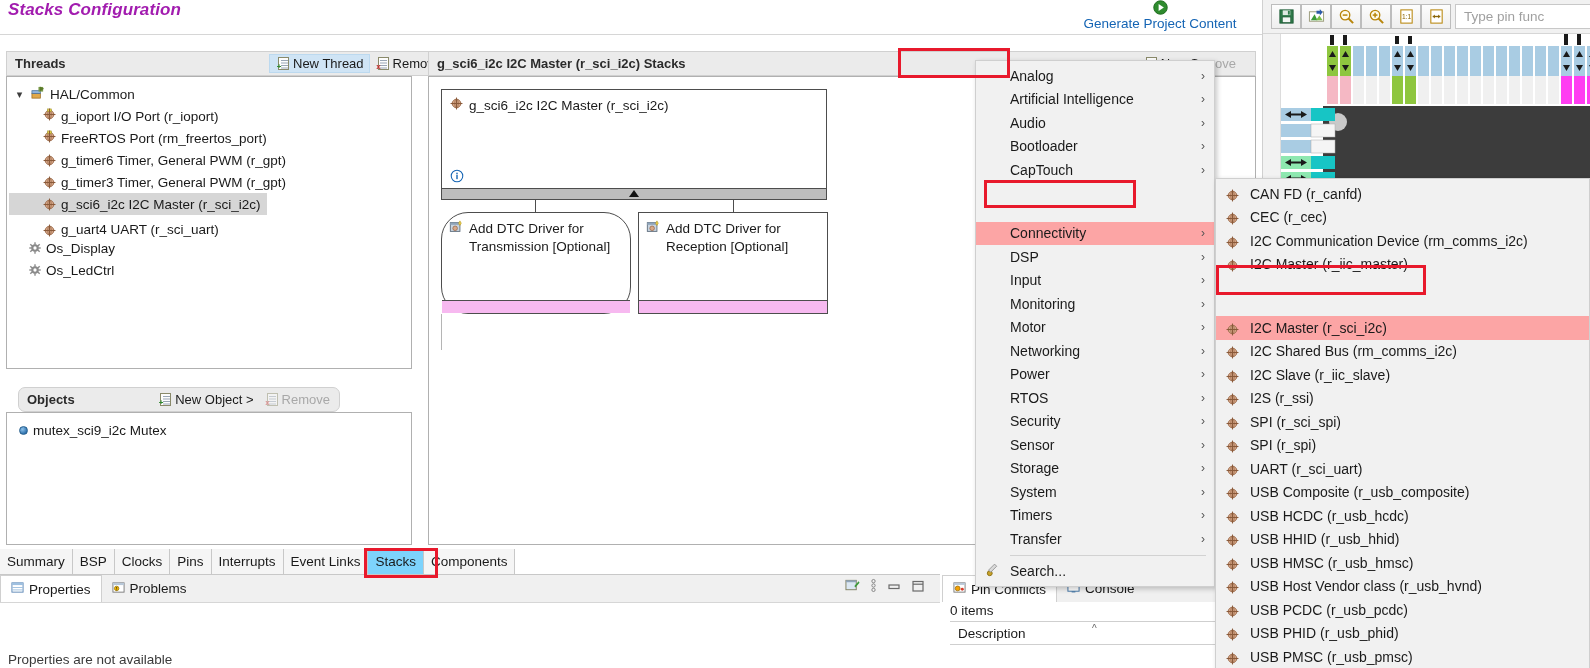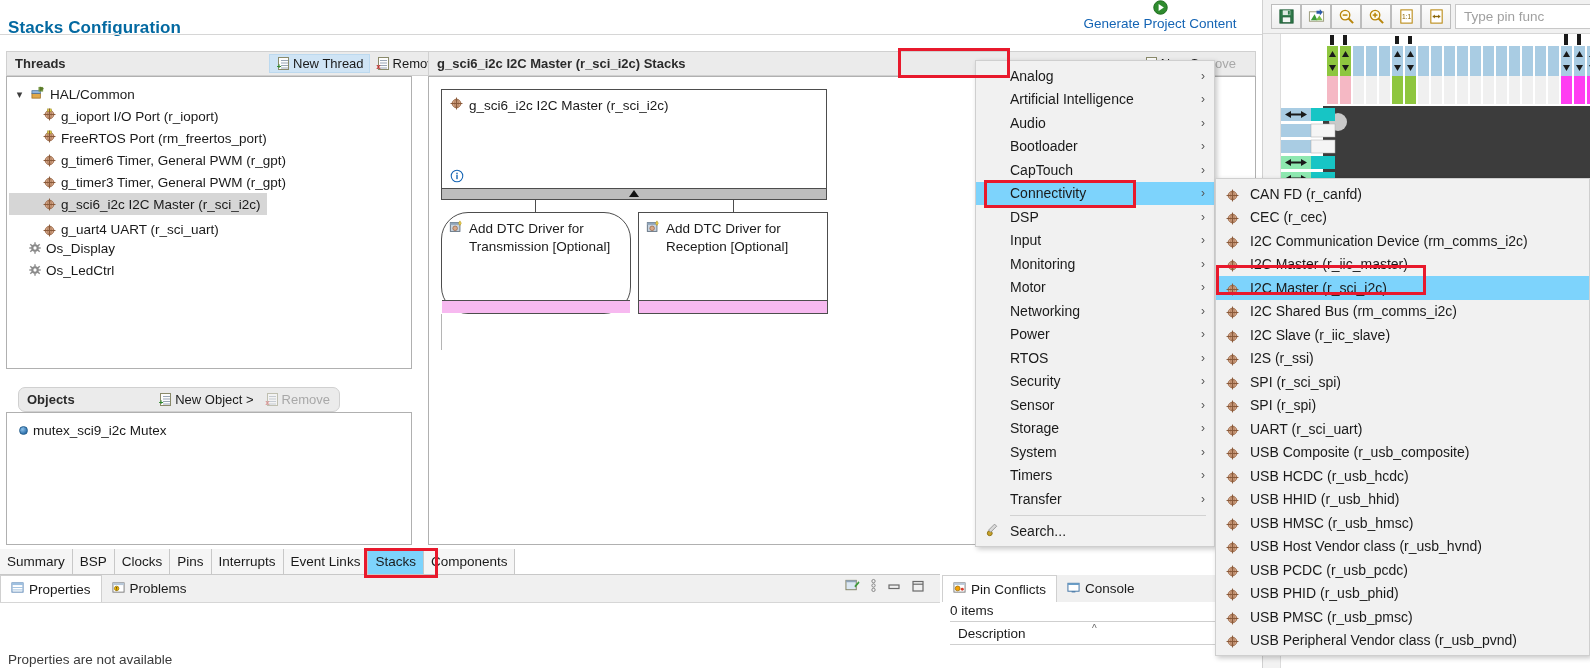--- a/index.html
+++ b/index.html
@@ -9,23 +9,24 @@
     overflow: hidden;
     background: #ffffff;
     font-family: "Liberation Sans", sans-serif;
     font-size: 13px;
     color: #1a1a1a;
   }
   #root { position: relative; width: 1590px; height: 668px; }
 
   
   .page-title {
-    position: absolute; left: 8px; top: 18px;
-    font-size: 17px; font-weight: bold; color: #0369a1;
+    position: absolute; left: 8px; top: 0;
+    font-size: 17px; font-weight: bold; color: #a21caf;
     letter-spacing: 0.1px;
+    font-style: italic;
   }
   .gen-link-wrap {
     position: absolute; left: 1040px; top: 0px; width: 240px;
     text-align: center;
   }
   .gen-icon {
     display: block; margin: 0 auto 1px auto;
     width: 15px; height: 15px;
   }
   .gen-link {
@@ -216,21 +217,21 @@
   .menu {
     position: absolute; background: #f1f1f1; border: 1px solid #cfcfcf;
     box-shadow: 2px 2px 5px rgba(0,0,0,0.22);
     padding: 3px 0;
     font-size: 14px;
   }
   .menu-item {
     display: flex; align-items: center; height: 23.5px; padding: 0 10px 0 34px;
     position: relative; white-space: nowrap; cursor: default; color: #1a1a1a;
   }
-  .menu-item.hl { background: #7dd3fc; }
+  .menu-item.hl { background: #fca5a5; margin-top: 40px; }
   .menu-item .chev {
     position: absolute; right: 9px; top: 50%; transform: translateY(-50%);
     font-size: 12px; color: #555;
   }
   .menu-sep { height:1px; background:#d2d2d2; margin: 4px 8px 4px 34px; }
   .menu-item .mico { position:absolute; left: 10px; top: 50%; transform: translateY(-50%); }
 
   #menu-cat { left: 975px; top: 60px; width: 240px; }
   #menu-sub { left: 1215px; top: 178px; width: 375px; }
   .menu-item.drv { padding-left: 34px; }

